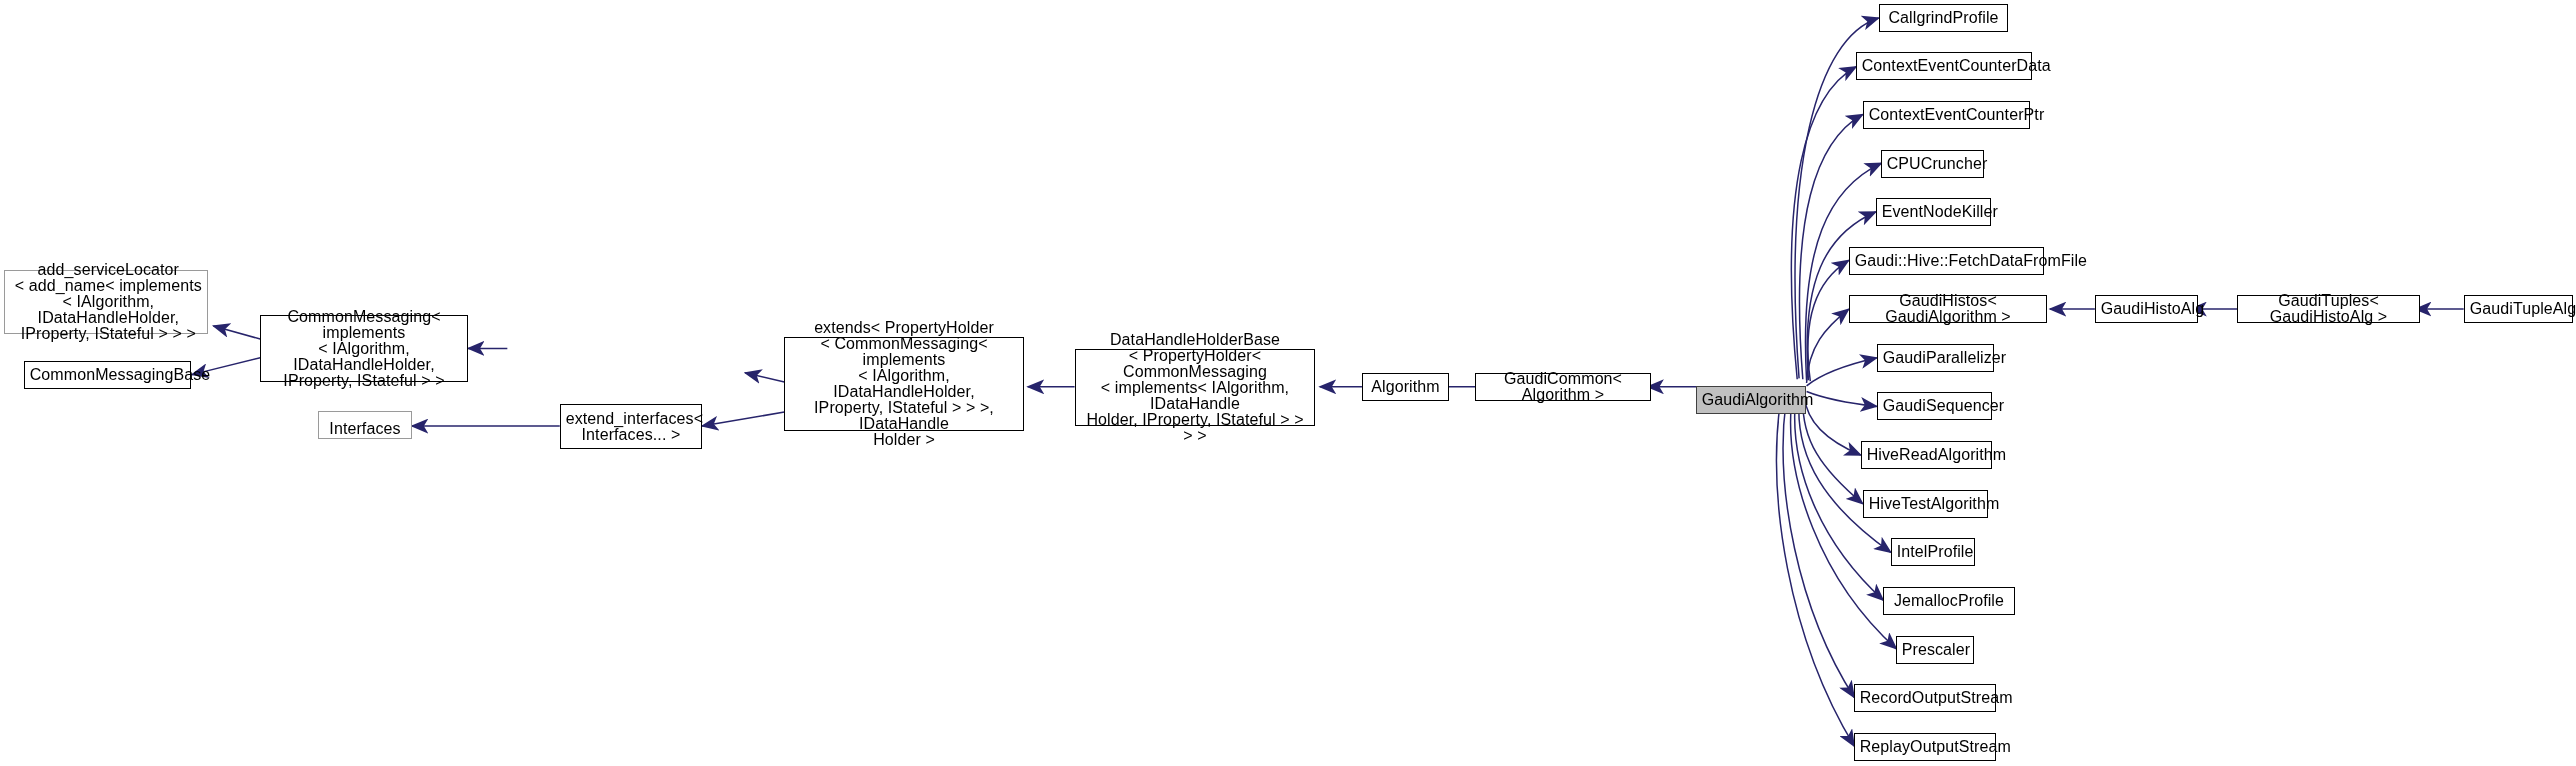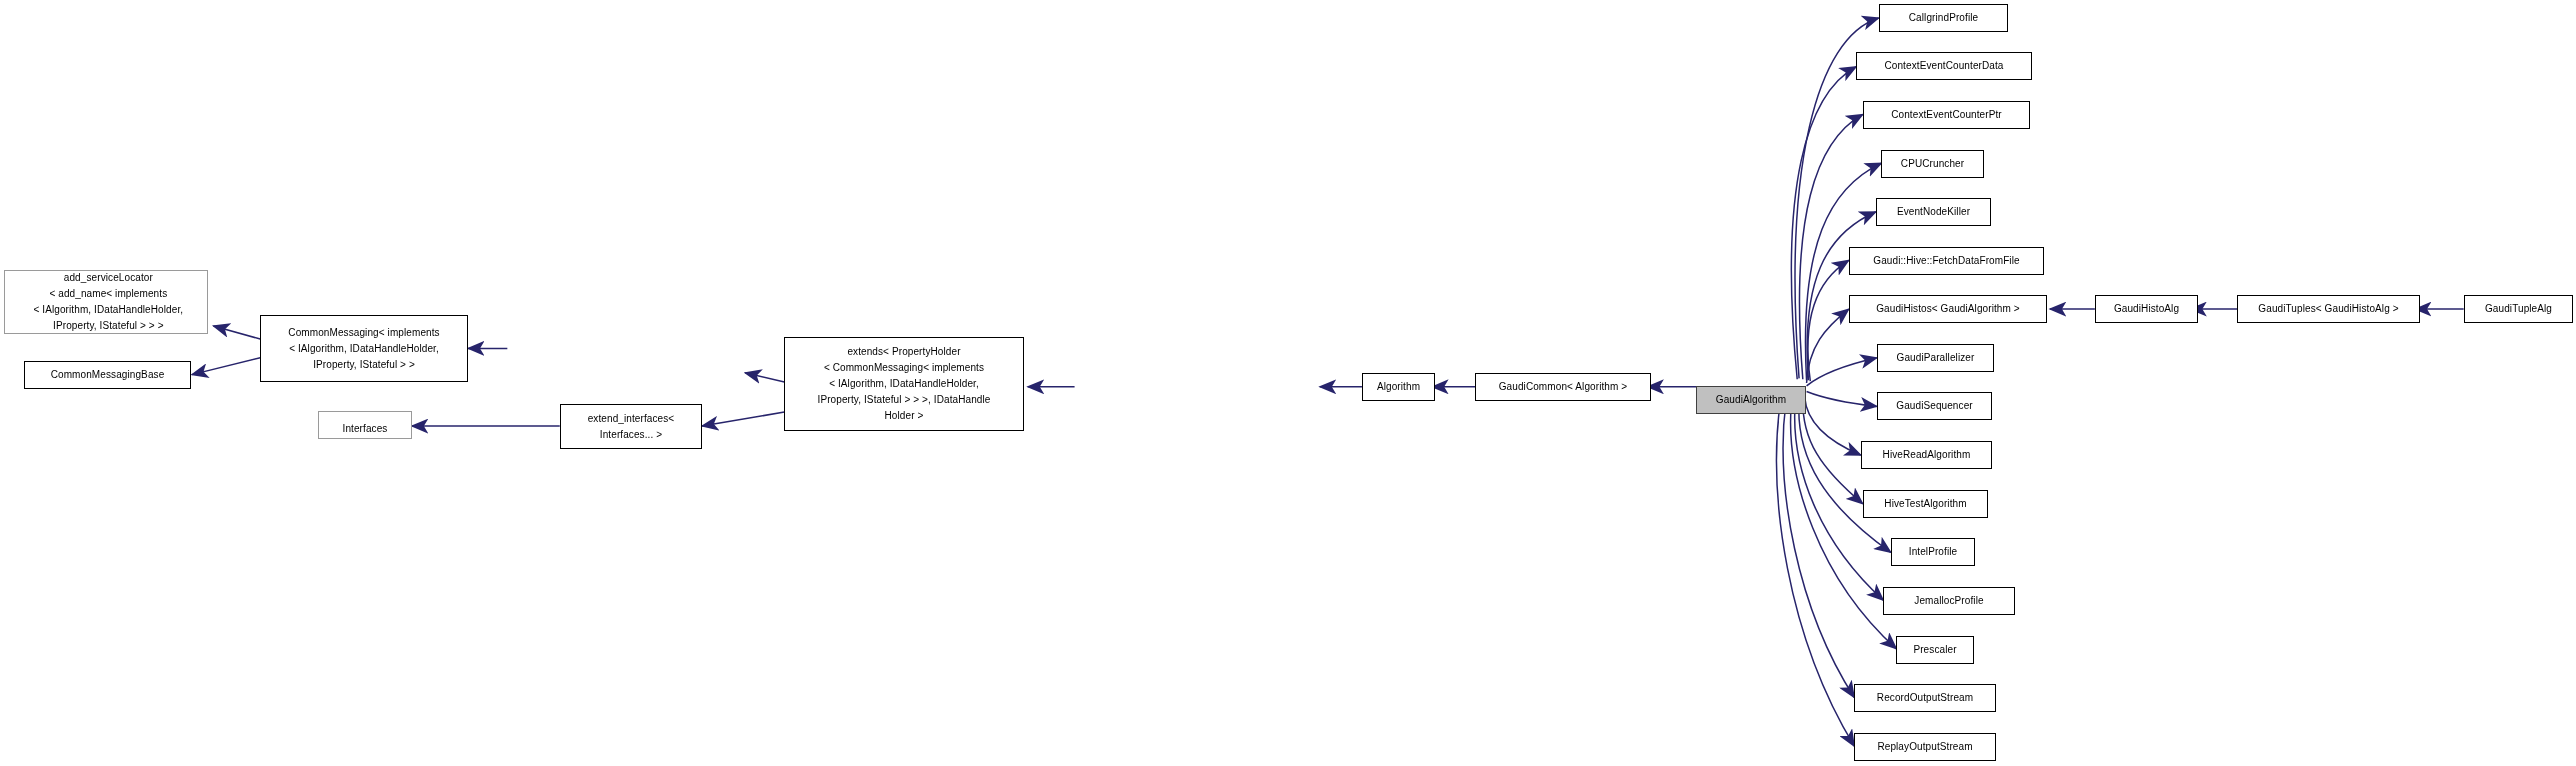--- a/index.html
+++ b/index.html
@@ -27,21 +27,21 @@
   .node {
     position: absolute;
     box-sizing: border-box;
     border: 0.9px solid #000000;
     background: #ffffff;
     color: #000000;
     display: flex;
     align-items: center;
     justify-content: center;
     text-align: center;
-    font-size: 10px;
+    font-size: 16px;
     line-height: 16px;
     white-space: pre-line;
     padding: 0.9px 4.7px;
     letter-spacing: 0.1px;
   }
   .node.gray-border {
     border-color: #9a9a9a;
   }
   .node.highlight {
     background: #c0c0c0;
@@ -125,22 +125,28 @@
   </div>
 
   <div class="node" style="left:784px; top:337px; width:240px; height:94px;">
     <span class="label">extends&lt; PropertyHolder
 &lt; CommonMessaging&lt; implements
 &lt; IAlgorithm, IDataHandleHolder,
 IProperty, IStateful &gt; &gt; &gt;, IDataHandle
 Holder &gt;</span>
   </div>
 
-
-  <div class="node" style="left:1362px; top:373px; width:73px; height:28px;">
+  <div class="node" style="left:1075px; top:349px; width:240px; height:77px;">
+    <span class="label">DataHandleHolderBase
+&lt; PropertyHolder&lt; CommonMessaging
+&lt; implements&lt; IAlgorithm, IDataHandle
+Holder, IProperty, IStateful &gt; &gt; &gt; &gt;</span>
+  </div>
+
+  <div class="node" style="left:1362px; top:373px; width:87px; height:28px;">
     <span class="label">Algorithm</span>
   </div>
 
   <div class="node" style="left:1475px; top:373px; width:176px; height:28px;">
     <span class="label">GaudiCommon&lt; Algorithm &gt;</span>
   </div>
 
   <div class="node highlight" style="left:1696px; top:386px; width:110px; height:28px;">
     <span class="label">GaudiAlgorithm</span>
   </div>

